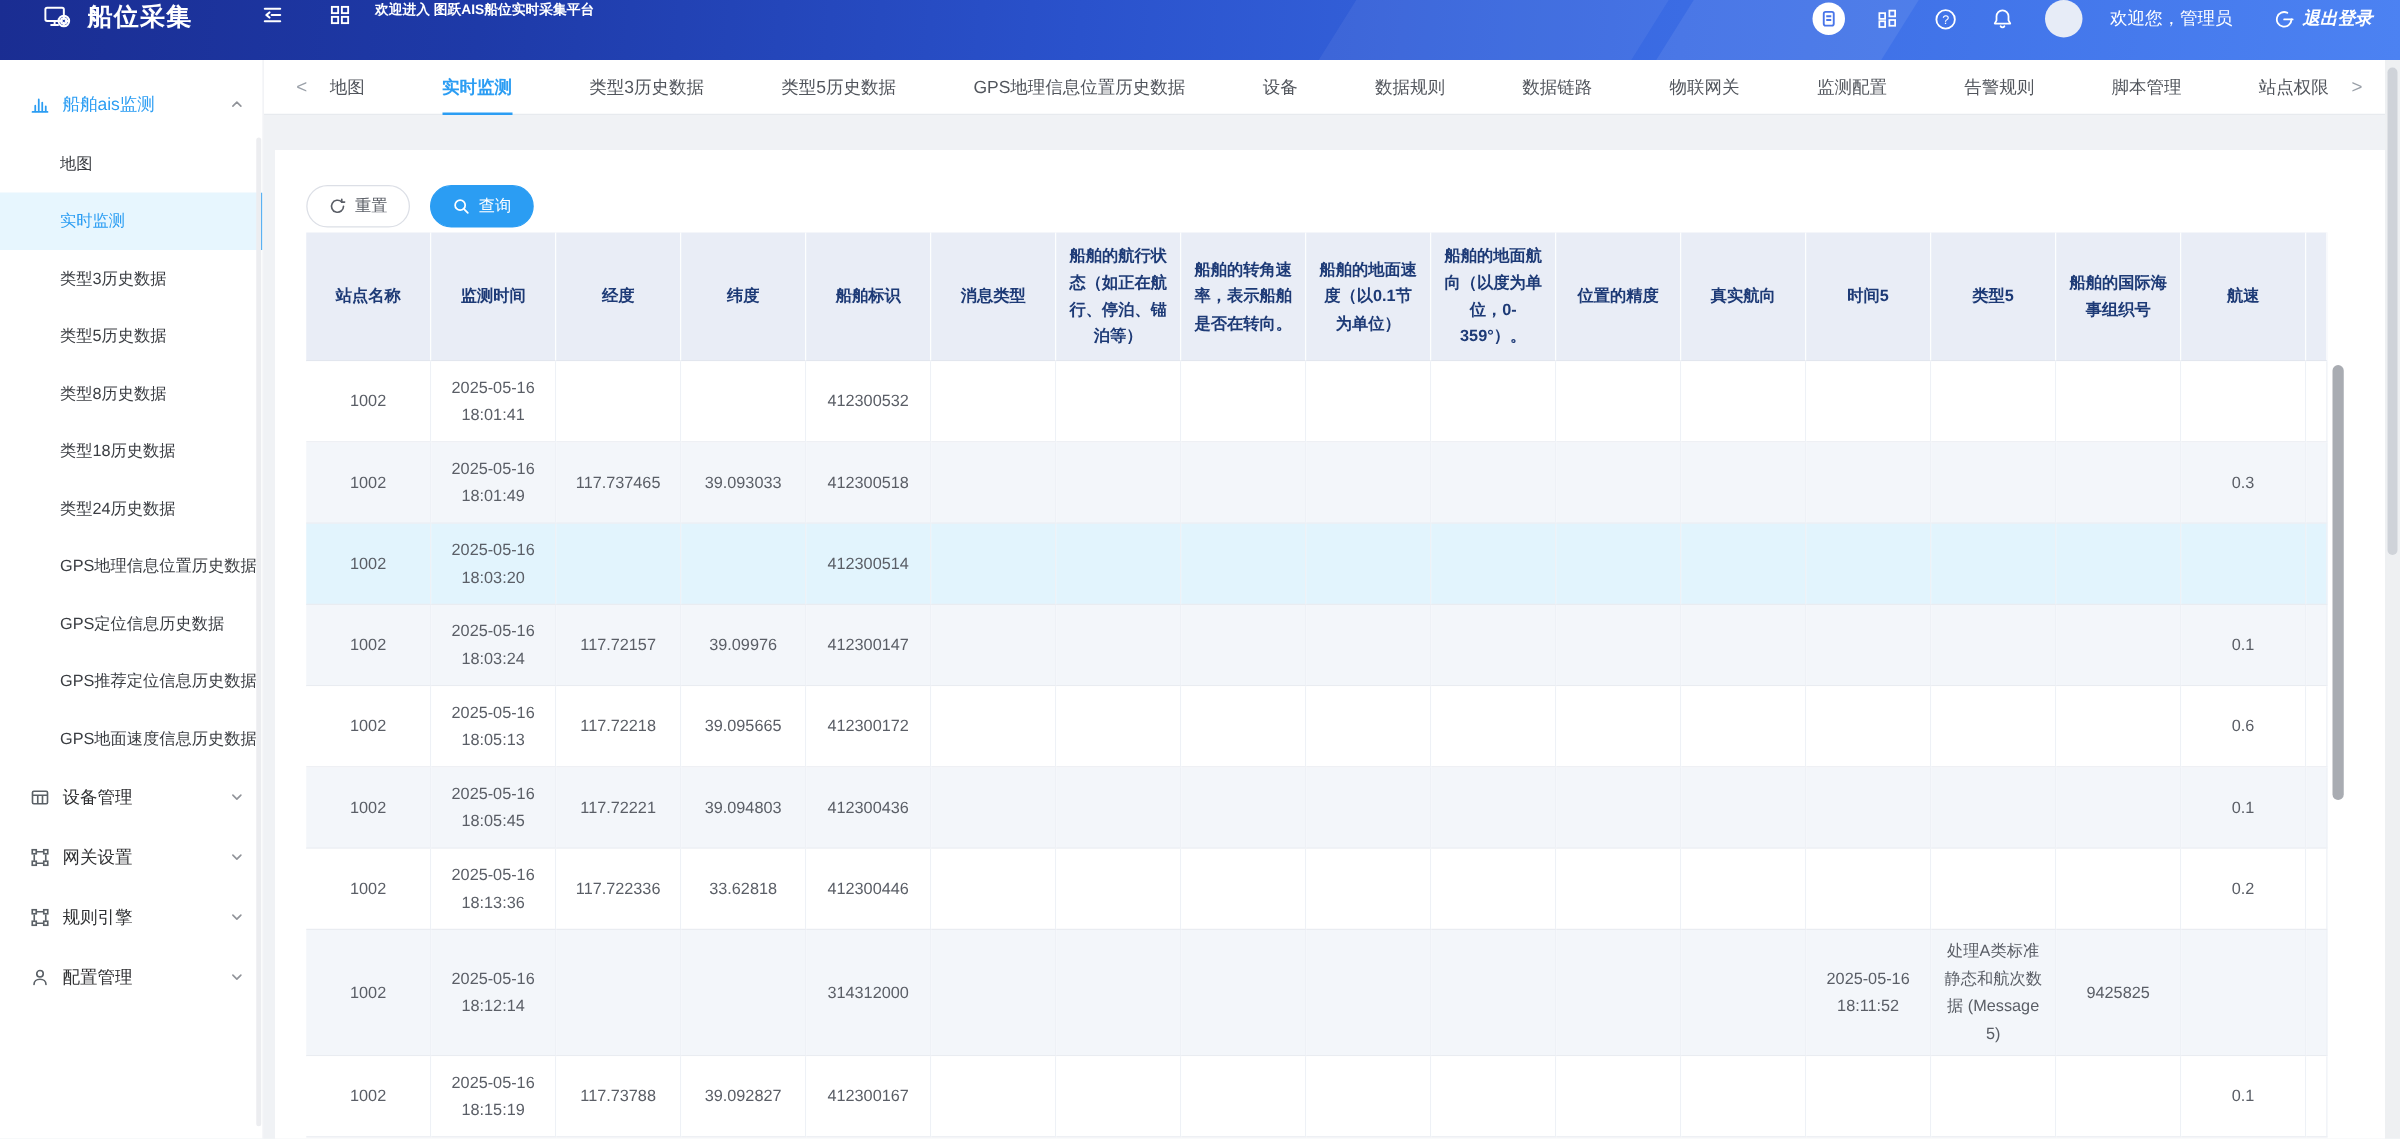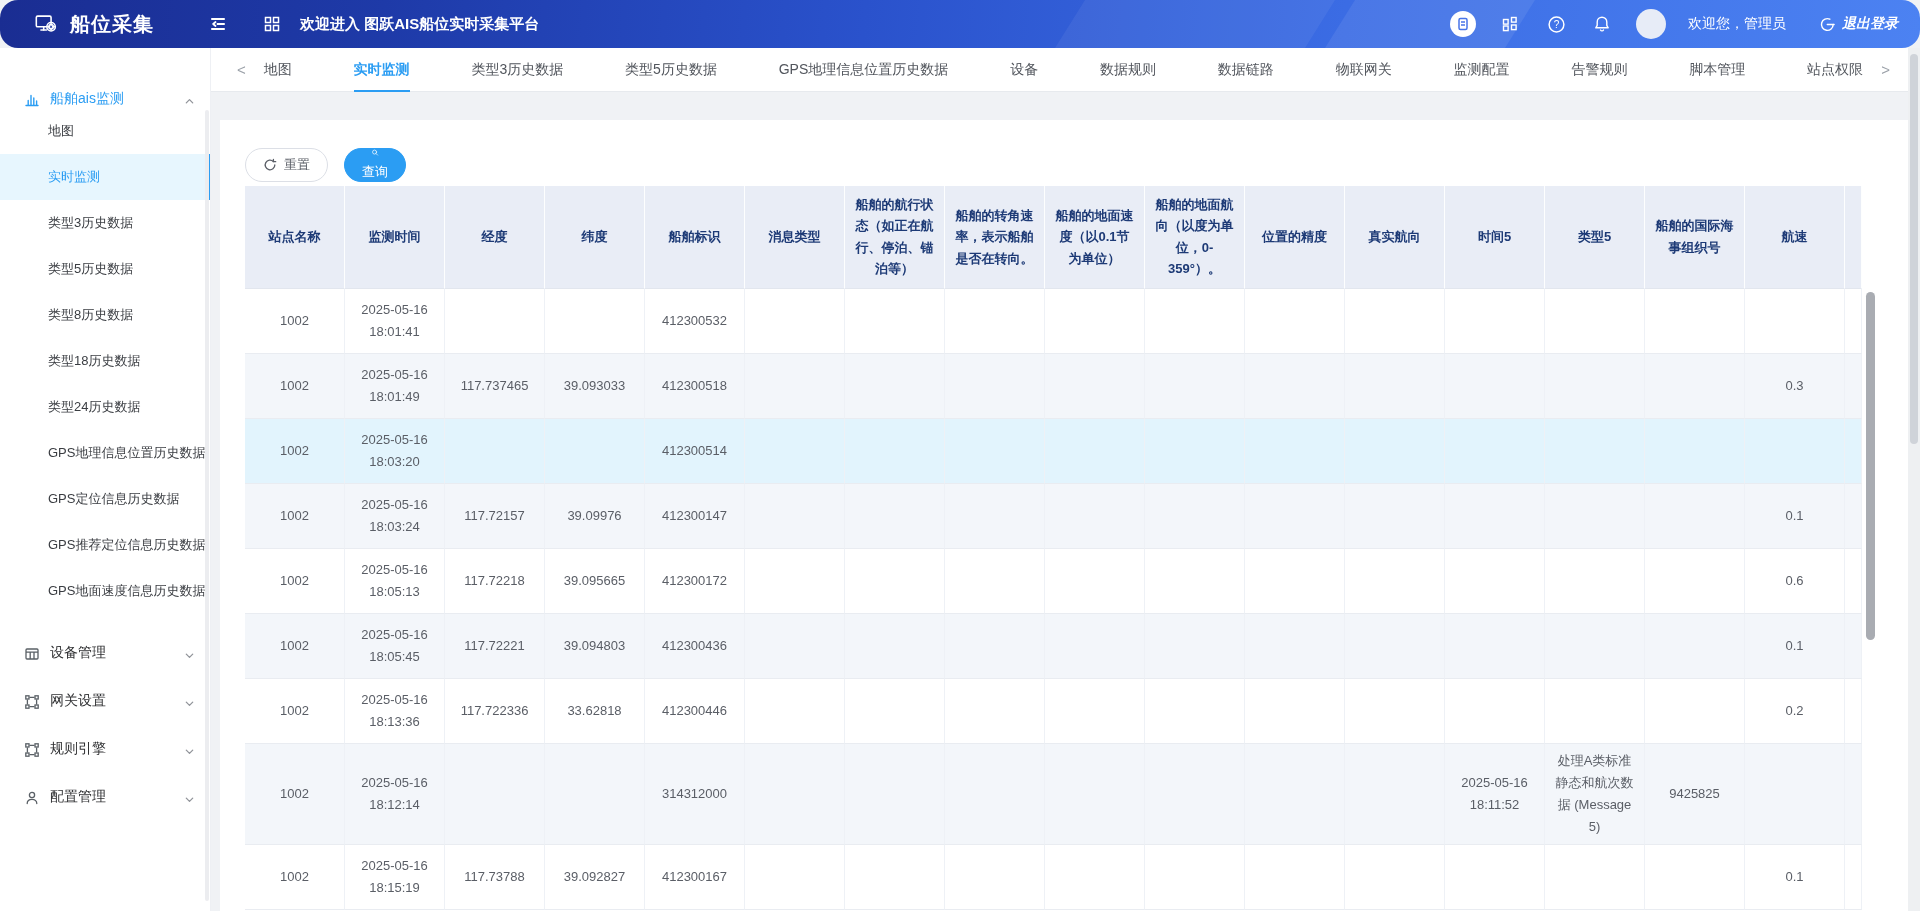--- a/index.html
+++ b/index.html
@@ -3,41 +3,41 @@
 <meta charset="utf-8">
 <style>
   * { box-sizing: border-box; margin: 0; padding: 0; }
   html,body { width:1920px; height:911px; overflow:hidden; }
   body { font-family:"Liberation Sans","DejaVu Sans",sans-serif; background:#f0f2f5; }
   .page { position:relative; width:1920px; height:911px; overflow:hidden; background:#f0f2f5; }
 
   
   .app-header { position:absolute; top:0; left:0; width:1920px; height:48px;
     background:linear-gradient(95deg,#1a2d92 0%,#1e3aa8 20%,#2a52cc 45%,#3b6ce4 70%,#4c82f2 100%);
-    display:flex; align-items:center; color:#fff; overflow:hidden; z-index:5;border-radius:18px; }
+    display:flex; align-items:flex-start; color:#fff; overflow:hidden; z-index:5; }
   .hdr-deco { position:absolute; top:-40px; height:160px; background:rgba(255,255,255,0.06); transform:skewX(-32deg); }
   .hdr-deco.d1 { left:1060px; width:250px; }
   .hdr-deco.d2 { left:1330px; width:180px; background:rgba(255,255,255,0.08); }
   .logo-wrap { display:flex; align-items:center; margin-left:34px; flex:0 0 auto; }
   .logo-title { font-size:20px; font-weight:bold; letter-spacing:1px; margin-left:12px; }
   .hdr-icon { display:inline-flex; align-items:center; justify-content:center; width:24px; height:24px; }
   .collapse-btn { margin-left:52px; }
   .grid-btn { margin-left:30px; }
-  .welcome { margin-left:16px; font-size:15px; font-weight:600; white-space:nowrap; }
+  .welcome { margin-left:16px; font-size:11px; font-weight:600; white-space:nowrap; }
   .hdr-right { margin-left:auto; display:flex; align-items:center; gap:22px; padding-right:22px; }
   .svc-circle { width:26px; height:26px; border-radius:50%; background:#fff; display:flex; align-items:center; justify-content:center; }
   .avatar { width:30px; height:30px; border-radius:50%; background:#e7ecf7; }
   .greeting { font-size:14px; font-weight:400; white-space:nowrap; }
   .logout { display:flex; align-items:center; gap:6px; font-size:14px; font-weight:600; white-space:nowrap; margin-left:10px;font-style:italic; }
 
   
   .sidebar { position:absolute; top:48px; left:0; width:211px; height:863px; background:#fff;
     border-right:1px solid #eef0f4; padding-top:12px; overflow:hidden; z-index:4; }
   .sidebar::after { content:''; position:absolute; right:1px; top:62px; bottom:10px; width:4px; background:#ecedf0; border-radius:2px; }
-  .menu-group { height:48px; display:flex; align-items:flex-end; padding:0 14px 0 24px; font-size:14px; color:#303133; cursor:pointer; }
+  .menu-group { height:48px; display:flex; align-items:center; padding:0 14px 0 24px; font-size:14px; color:#303133; cursor:pointer; }
   .menu-group .gicon { width:16px; height:16px; margin-right:10px; color:#5a6066; flex:0 0 auto; }
   .menu-group.g-active { color:#2b9df3; }
   .menu-group.g-active .gicon { color:#2b9df3; }
   .menu-group .glabel { flex:1 1 auto; white-space:nowrap; overflow:hidden; }
   .menu-group .caret { color:#909399; width:12px; height:12px; flex:0 0 auto; }
   .menu-item { height:46px; line-height:46px; padding-left:48px; font-size:13px; color:#3a3d42;
     white-space:nowrap; overflow:hidden; cursor:pointer; position:relative; }
   .menu-item.active { background:#e7f6fe; color:#2b9df3; }
   .menu-item.active::after { content:''; position:absolute; right:0; top:0; bottom:0; width:4px; background:#2b9df3; }
   .gicon svg, .caret svg, .hdr-icon svg, .svc-circle svg, .btn svg { display:block; }
@@ -50,21 +50,21 @@
   .tab-list { display:flex; flex:1 1 auto; justify-content:space-between; padding:0 18px; }
   .tab { height:44px; display:flex; align-items:center; font-size:14px; color:#51555c; cursor:pointer; position:relative; white-space:nowrap; }
   .tab.active { color:#2b9df3; font-weight:600; }
   .tab.active::after { content:''; position:absolute; left:0; right:0; bottom:0; height:2px; background:#2b9df3; }
 
   .panel { position:absolute; left:9px; top:72px; width:1688px; height:800px; background:#fff; }
   .toolbar { padding:28px 0 4px 25px; display:flex; align-items:center; }
   .btn { height:34px; border-radius:17px; font-size:13px; display:inline-flex; align-items:center; gap:7px;
     padding:0 17px; cursor:pointer; font-family:inherit; }
   .btn-reset { background:#fff; border:1px solid #dcdfe6; color:#5a5e66; }
-  .btn-query { background:#2b9df3; border:1px solid #2b9df3; color:#fff; margin-left:16px;flex-direction:column; }
+  .btn-query { background:#2b9df3; border:1px solid #2b9df3; color:#fff; margin-left:16px; }
 
   .table-wrap { margin-left:25px; width:1617px; }
   table { border-collapse:separate; border-spacing:0; table-layout:fixed; width:1617px; }
   th { background:#e9edf6; color:#1d3a76; font-weight:bold; font-size:13px; height:102px;
     padding:8px 9px; text-align:center; vertical-align:middle; line-height:1.65;
     border-right:1px solid rgba(255,255,255,0.9); border-bottom:1px solid #e2e6ee; word-break:break-word; }
   td { font-size:13px; color:#5a5e66; text-align:center; vertical-align:middle; height:65px; padding:6px 8px;
     background:#fff; border-right:1px solid #eef1f6; border-bottom:1px solid #e9ecf1; line-height:1.7; word-break:break-word; }
   tbody tr:nth-child(even) td { background:#f3f6fa; }
   tbody tr.highlight td { background:#e2f4fd; }

